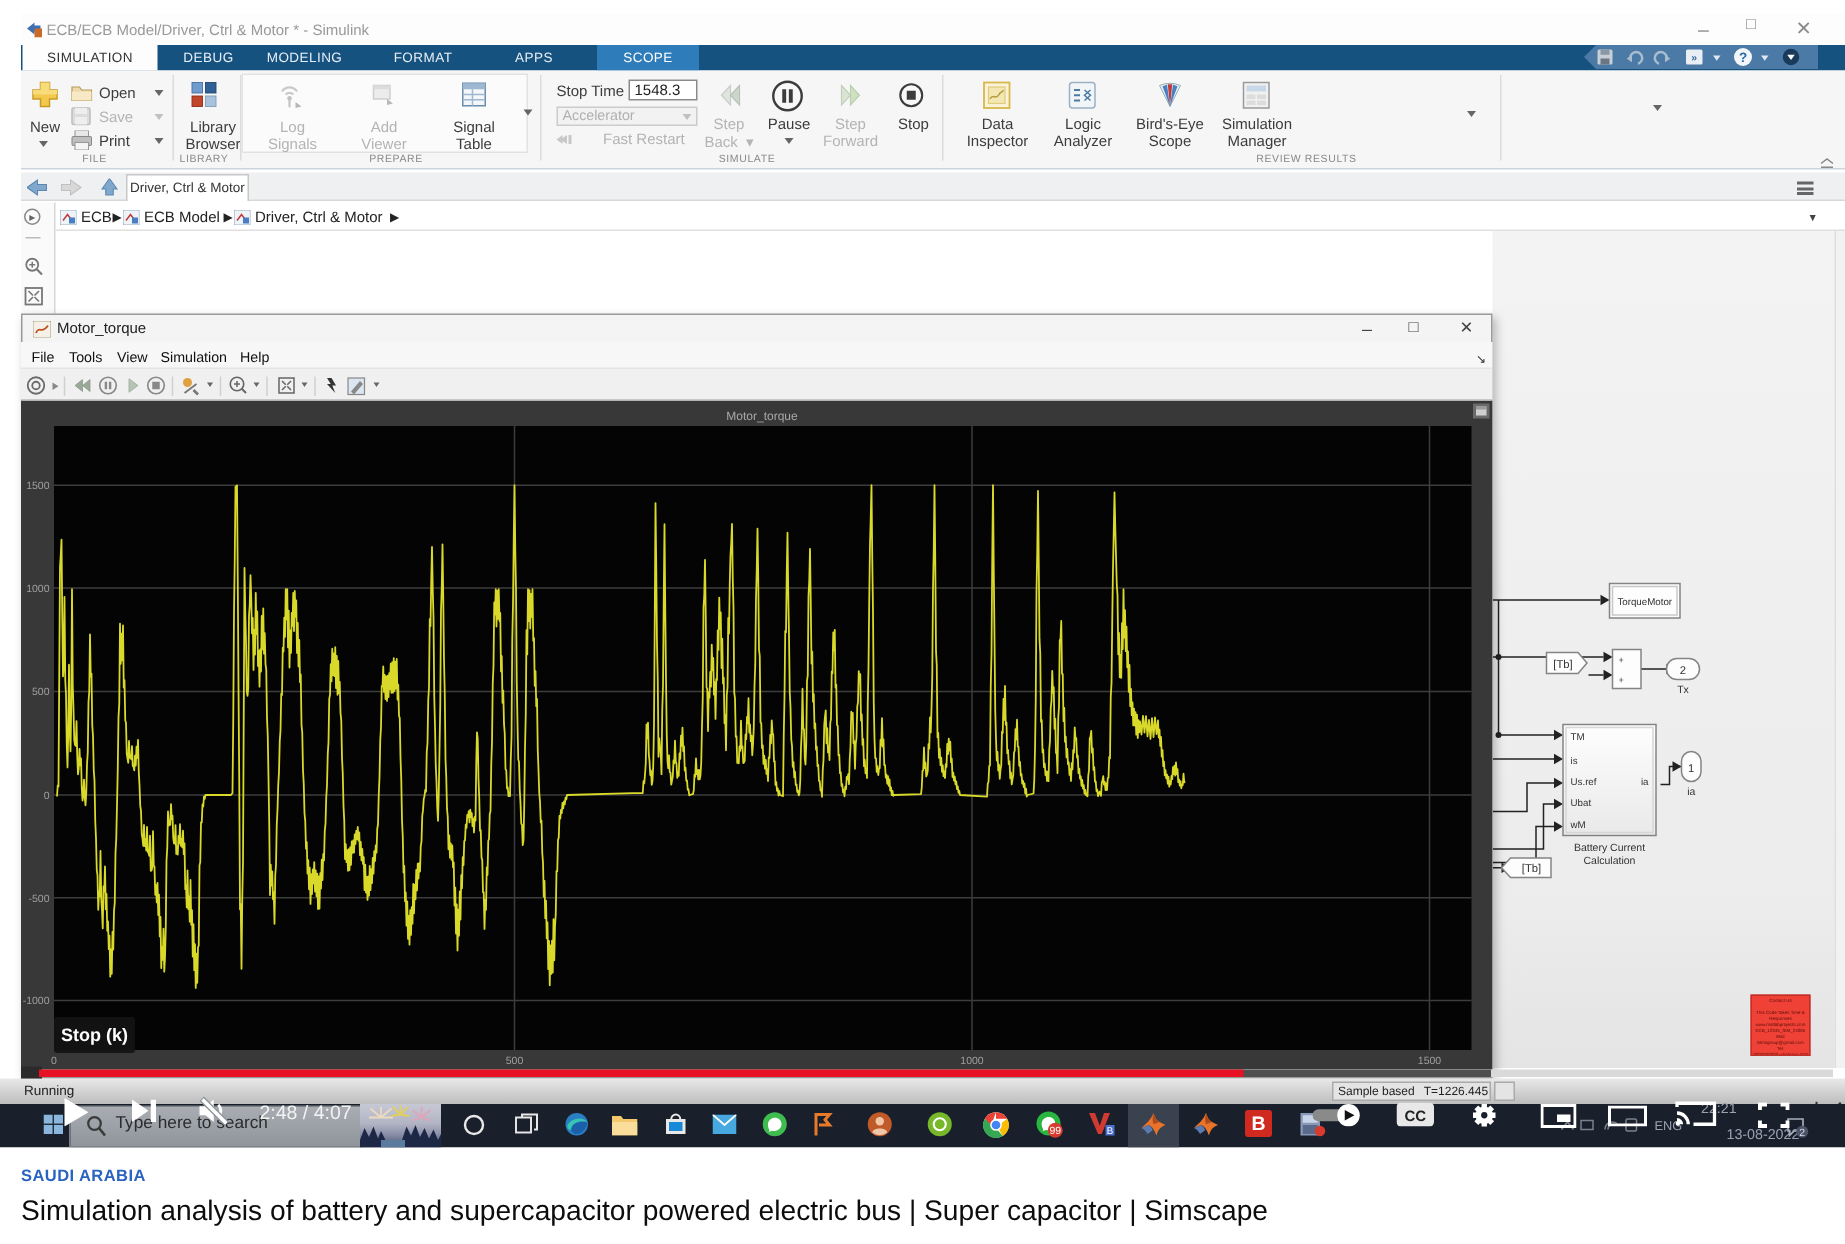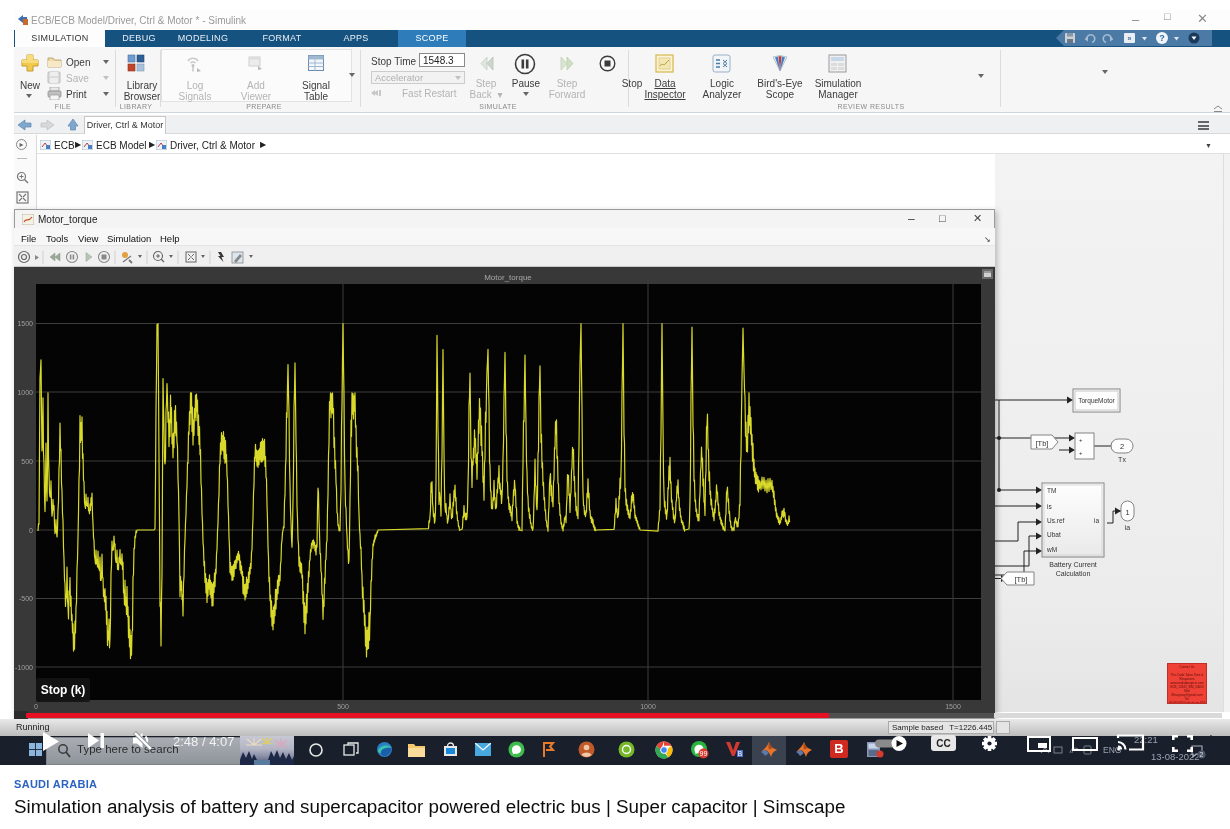--- a/index.html
+++ b/index.html
@@ -179,30 +179,30 @@
 <div class="dar abs" style="left:523px;top:92px;"></div>
 <svg class="abs" style="left:557px;top:54px" width="19" height="19" viewBox="0 0 19 19">
         <path d="M4 3 L10 9.5 L4 16 z" fill="#d9e4d2" stroke="#c2d0ba" stroke-width=".8"></path>
         <path d="M10 3 L16 9.5 L10 16 z" fill="#cfe0c2" stroke="#bccfae" stroke-width=".8"></path>
       </svg>
 <div class="rlbl dis abs" style="left:539px;top:78px;width:56px;">Step<br>Forward</div>
 <svg class="abs" style="left:599px;top:55px" width="17" height="17" viewBox="0 0 17 17">
         <circle cx="8.5" cy="8.5" r="7.3" fill="#f8f8f8" stroke="#3c3c3c" stroke-width="1.4"></circle>
         <rect x="5.5" y="5.5" width="6" height="6" fill="#3c3c3c"></rect>
       </svg>
-<div class="rlbl abs" style="left:610px;top:78px;width:44px;text-align:center;">Stop</div>
+<div class="rlbl abs" style="left:587px;top:78px;width:44px;text-align:center;">Stop</div>
 <div class="seclabel abs" style="left:438px;top:103px;">SIMULATE</div>
 <div class="vsep abs" style="left:628px;top:50px;"></div>
 
 <svg class="abs" style="left:655px;top:54px" width="19" height="19" viewBox="0 0 19 19">
         <rect x="1" y="1" width="17" height="17" fill="#faf3d9" stroke="#d8b84a" stroke-width="1.2"></rect>
         <rect x="4" y="4" width="11" height="11" fill="#f3e7b4" stroke="#e0cb7a" stroke-width=".8"></rect>
         <path d="M5 12 C7 8 9 13 11 9 C12 7 13 8 14 6" stroke="#b89b3e" fill="none" stroke-width="1"></path>
       </svg>
-<div class="rlbl abs" style="left:635px;top:78px;width:60px;text-decoration:underline;">Data<br>Inspector</div>
+<div class="rlbl abs" style="left:635px;top:78px;width:60px;">Data<br>Inspector</div>
 <svg class="abs" style="left:712px;top:54px" width="19" height="19" viewBox="0 0 19 19">
         <rect x="1" y="1" width="17" height="17" rx="2" fill="#f2f5f8" stroke="#9ab0c4" stroke-width="1"></rect>
         <path d="M4 6 h4 M4 9.5 h4 M4 13 h4" stroke="#4a7ba6" stroke-width="1.4"></path>
         <path d="M11 6 l4 3.5 -4 3.5 M15 6 l-4 3.5 4 3.5" stroke="#4a7ba6" stroke-width="1" fill="none"></path>
       </svg>
 <div class="rlbl abs" style="left:692px;top:78px;width:60px;">Logic<br>Analyzer</div>
 <svg class="abs" style="left:770px;top:53px" width="20" height="20" viewBox="0 0 20 20">
         <path d="M10 18 L3 4 Q10 1 17 4 Z" fill="#e8eef5" stroke="#8aa" stroke-width=".6"></path>
         <path d="M10 18 L5 4.5 L8 3.5 Z" fill="#4a7ec2"></path>
         <path d="M10 18 L8.5 3.2 L11.5 3.2 Z" fill="#c23a3a"></path>

